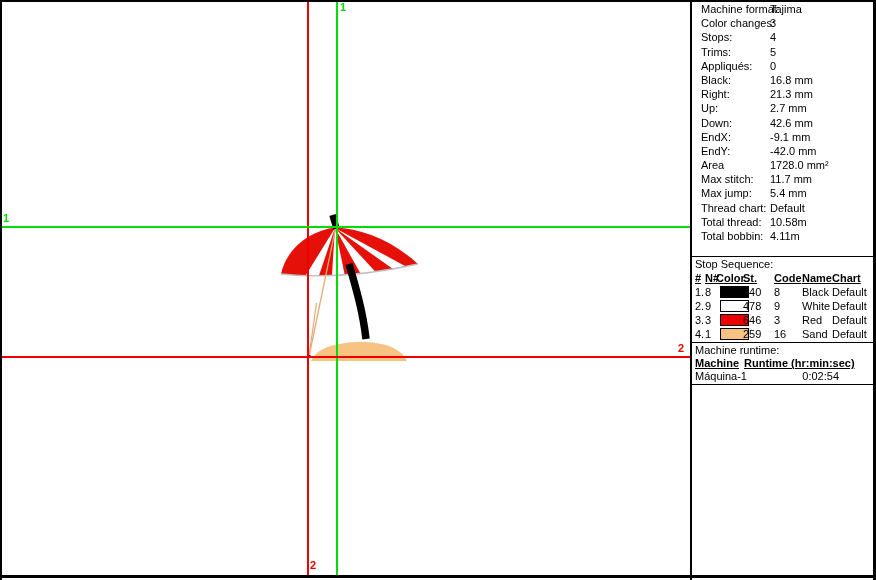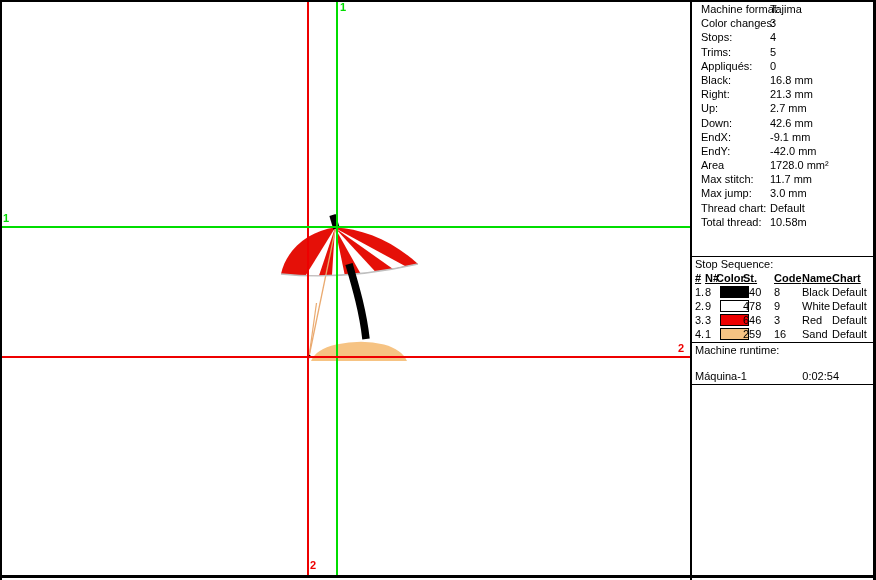--- a/index.html
+++ b/index.html
@@ -110,23 +110,24 @@
       <div class="info-row"><span class="lbl">Trims:</span><span class="val">5</span></div>
       <div class="info-row"><span class="lbl">Appliqués:</span><span class="val">0</span></div>
       <div class="info-row"><span class="lbl">Black:</span><span class="val">16.8 mm</span></div>
       <div class="info-row"><span class="lbl">Right:</span><span class="val">21.3 mm</span></div>
       <div class="info-row"><span class="lbl">Up:</span><span class="val">2.7 mm</span></div>
       <div class="info-row"><span class="lbl">Down:</span><span class="val">42.6 mm</span></div>
       <div class="info-row"><span class="lbl">EndX:</span><span class="val">-9.1 mm</span></div>
       <div class="info-row"><span class="lbl">EndY:</span><span class="val">-42.0 mm</span></div>
       <div class="info-row"><span class="lbl">Area</span><span class="val">1728.0 mm²</span></div>
       <div class="info-row"><span class="lbl">Max stitch:</span><span class="val">11.7 mm</span></div>
-      <div class="info-row"><span class="lbl">Max jump:</span><span class="val">3.0 mm</span></div>
+      <div class="info-row"><span class="lbl">Max jump:</span><span class="val">5.4 mm</span></div>
       <div class="info-row"><span class="lbl">Thread chart:</span><span class="val">Default</span></div>
       <div class="info-row"><span class="lbl">Total thread:</span><span class="val">10.58m</span></div>
+      <div class="info-row"><span class="lbl">Total bobbin:</span><span class="val">4.11m</span></div>
     </div>
 
     <div class="sep" style="top:256px;"></div>
     <div class="section-title" style="top:258px;">Stop Sequence:</div>
 
     <div class="stoprow hdr" style="top:272px;">
       <span class="c-num">#</span>
       <span class="c-n">N#</span>
       <span class="c-color">Color</span>
       <span class="c-st">St.</span>
@@ -168,20 +169,24 @@
       <span class="swatch" style="background: rgb(246, 195, 131);"></span>
       <span class="c-st">259</span>
       <span class="c-code">16</span>
       <span class="c-name">Sand</span>
       <span class="c-chart">Default</span>
     </div>
 
     <div class="sep" style="top:342px;"></div>
     <div class="section-title" style="top:344px;">Machine runtime:</div>
 
+    <div class="rtrow rt-hdr" style="top:357px;">
+      <span class="rt-machine">Machine</span>
+      <span class="rt-runtime">Runtime (hr:min:sec)</span>
+    </div>
     <div class="rtrow" style="top:370px;">
       <span class="rt-machine">Máquina-1</span>
       <span class="rt-runtime-val">0:02:54</span>
     </div>
     <div class="sep" style="top:384px;"></div>
   </div>
 
   <div id="border-top" class="border"></div>
   <div id="border-left" class="border"></div>
   <div id="border-bottom" class="border"></div>

